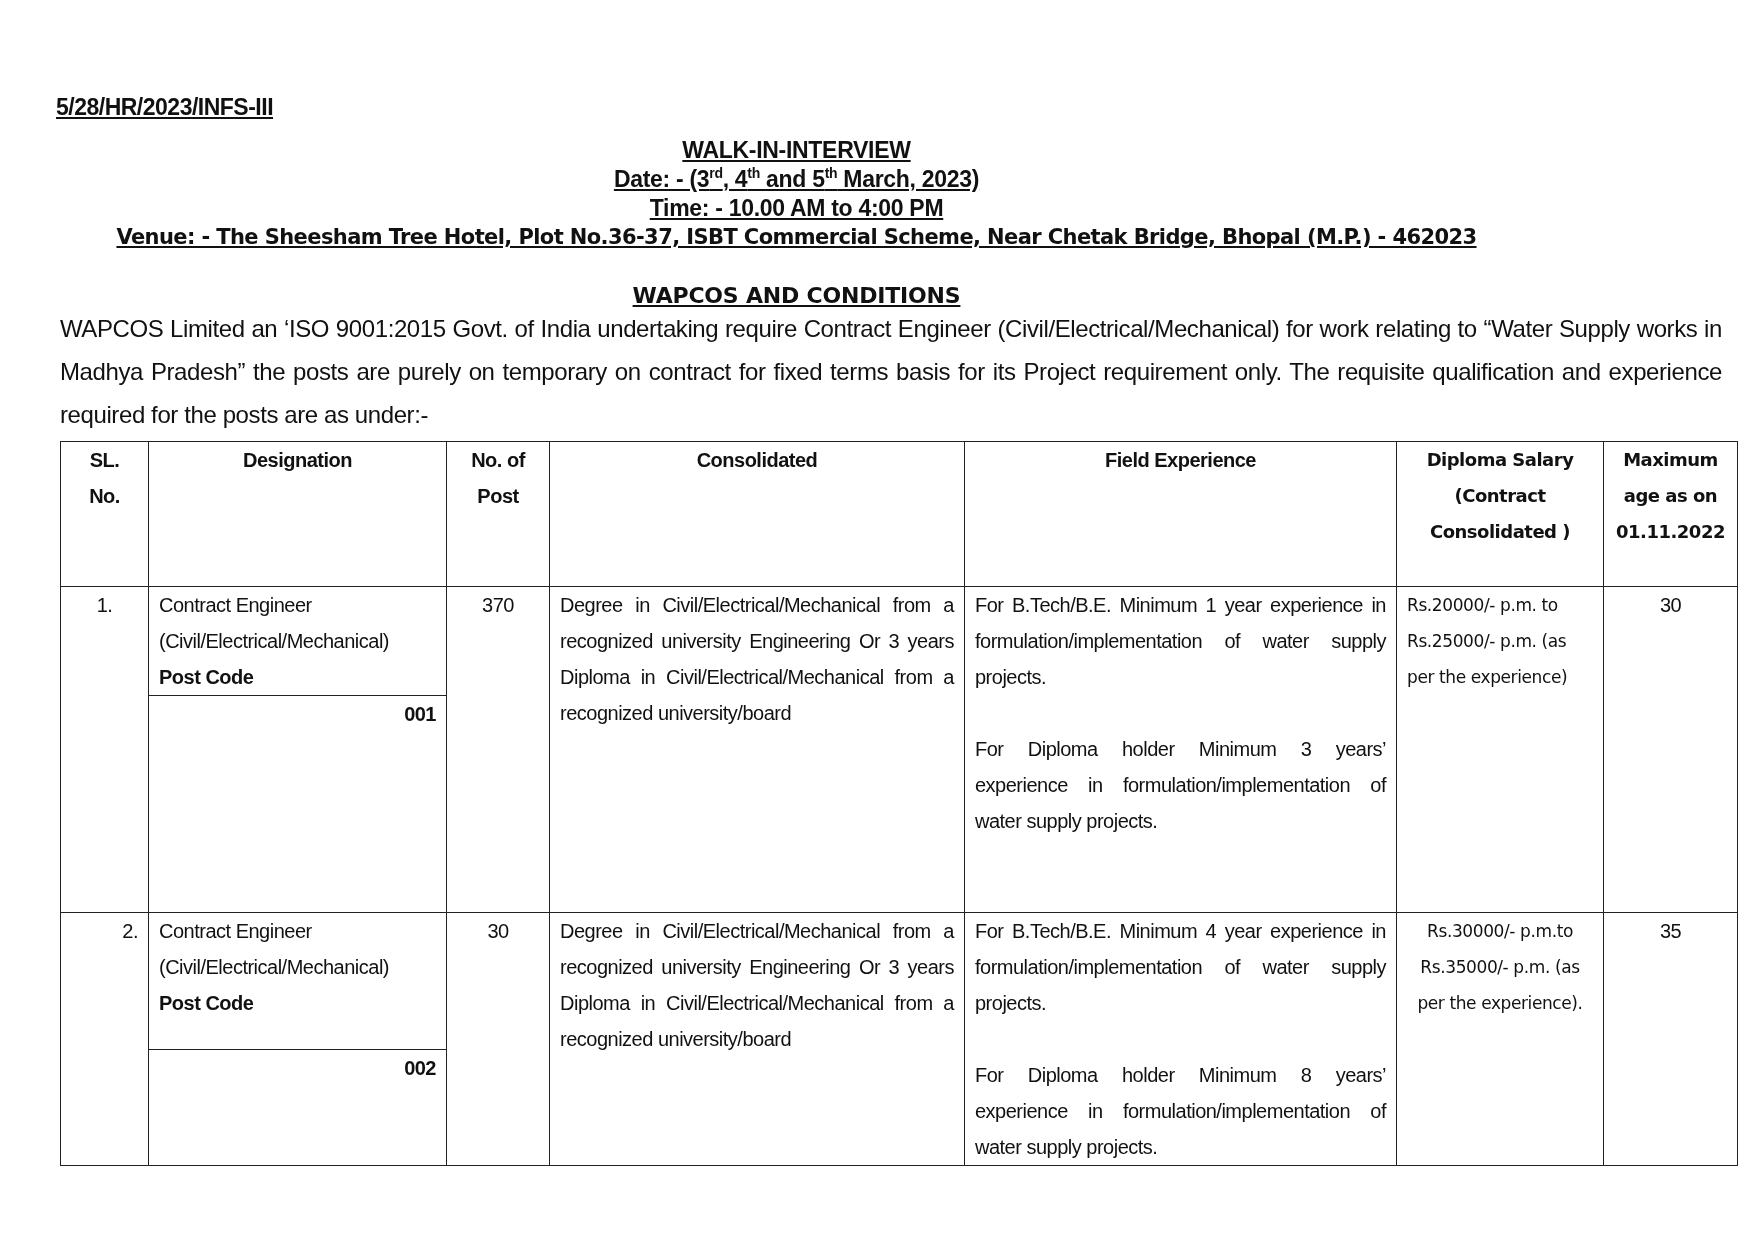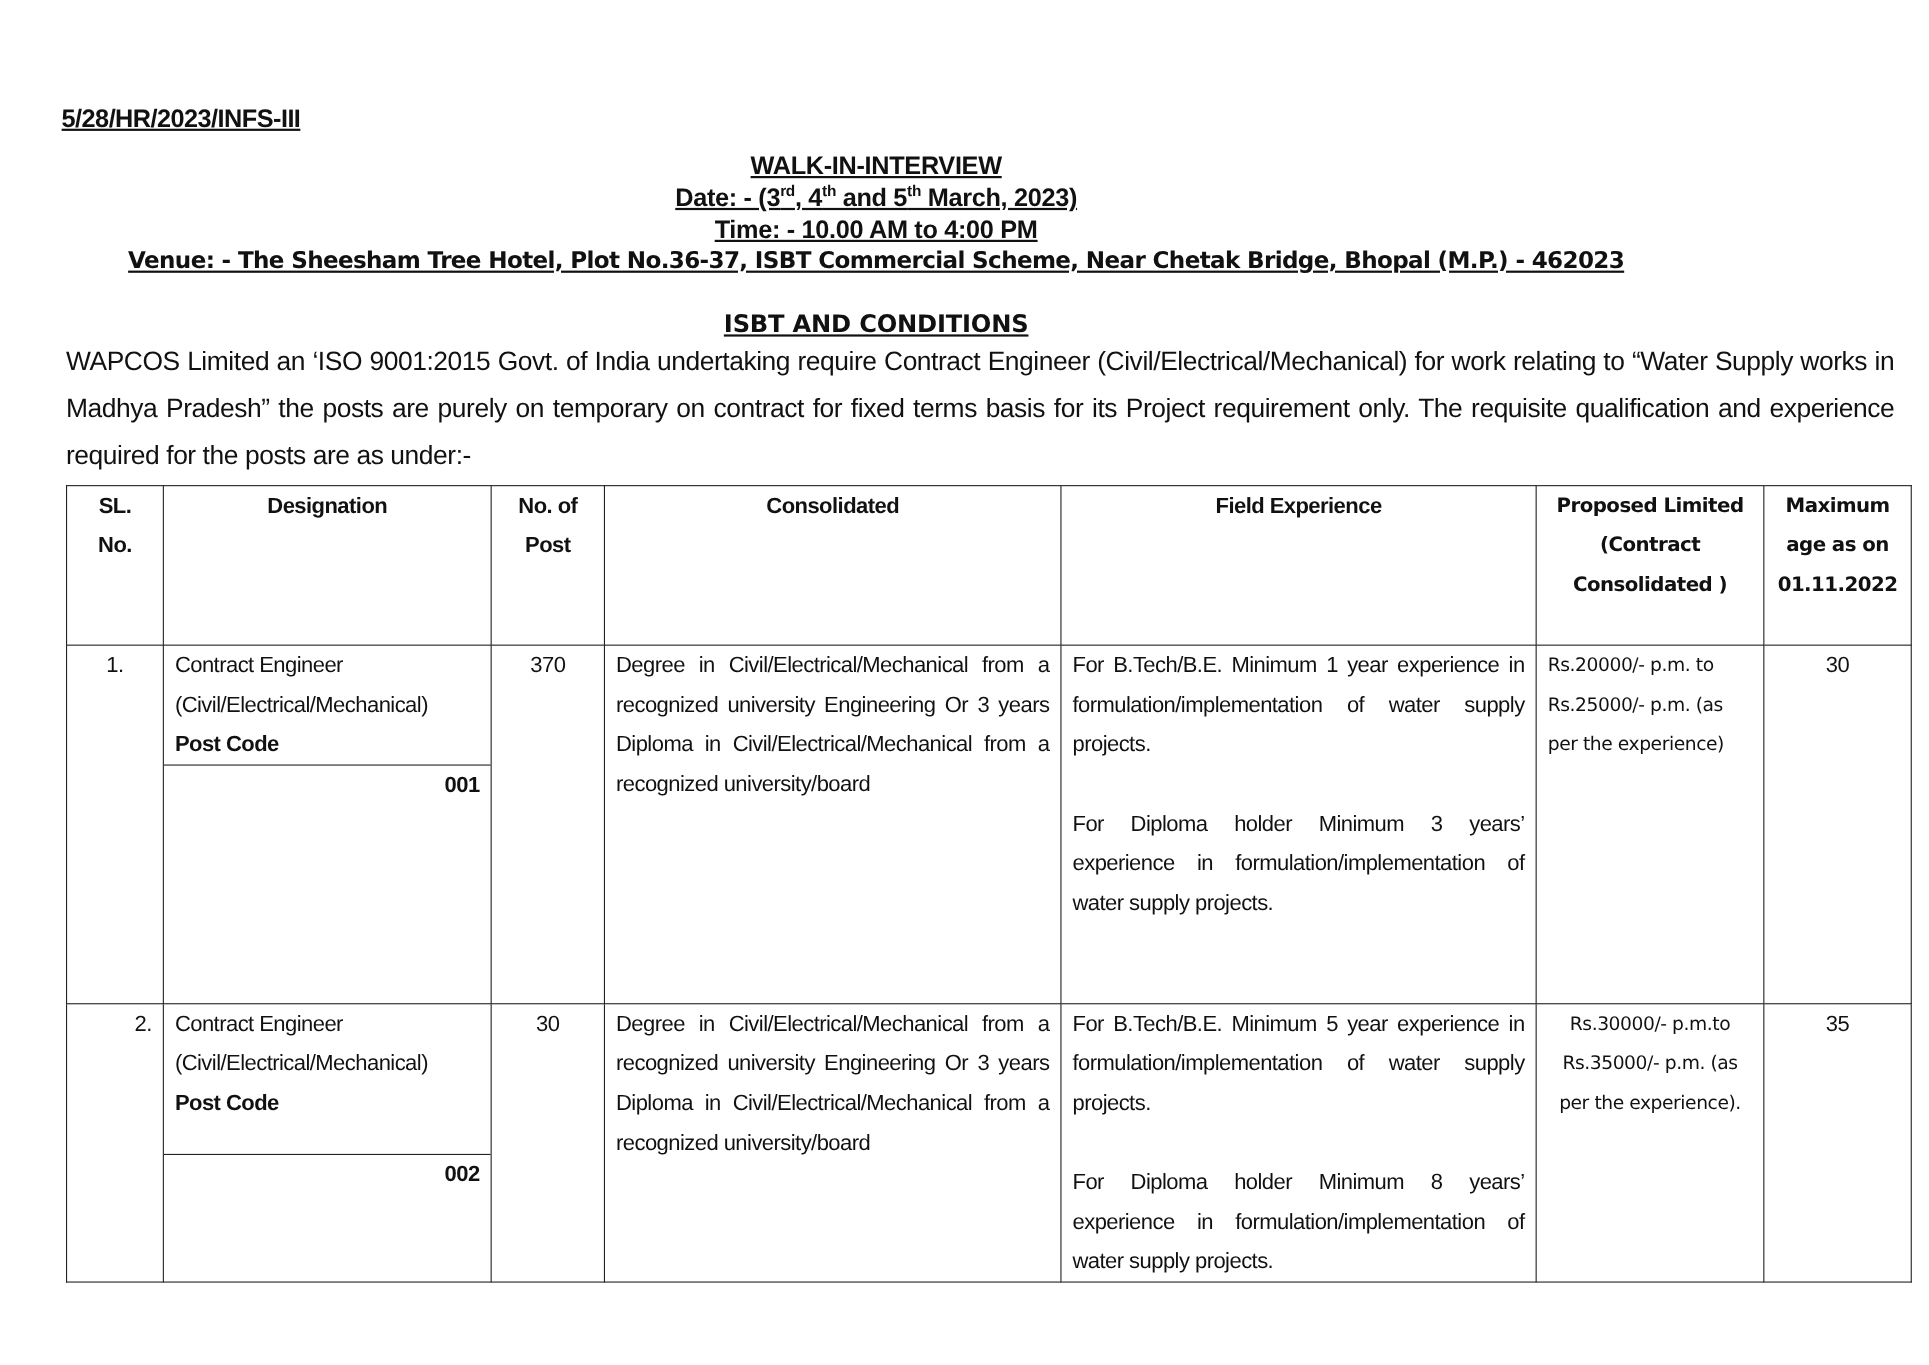--- a/index.html
+++ b/index.html
@@ -55,21 +55,21 @@
 <div class="abs ref">5/28/HR/2023/INFS-III</div>
 
 <div class="abs center-line" style="top:136px;">WALK-IN-INTERVIEW</div>
 
 <div class="abs center-line" style="top:165px;"><span>Date: - (3</span><sup>rd</sup><span>, 4</span><sup>th</sup><span> and 5</span><sup>th</sup><span> March, 2023)</span></div>
 
 <div class="abs center-line" style="top:194px;">Time: - 10.00 AM to 4:00 PM</div>
 
 <div class="abs center-line venue" style="top:223px;">Venue: - The Sheesham Tree Hotel, Plot No.36-37, ISBT Commercial Scheme, Near Chetak Bridge, Bhopal (M.P.) - 462023</div>
 
-<div class="abs center-line toc-title" style="top:281px;">ISBT AND CONDITIONS</div>
+<div class="abs center-line toc-title" style="top:281px;">WAPCOS AND CONDITIONS</div>
 
 <div class="abs intro" style="top:307px;">WAPCOS Limited an ‘ISO 9001:2015 Govt. of India undertaking require Contract Engineer (Civil/Electrical/Mechanical) for work relating to “Water Supply works in Madhya Pradesh” the posts are purely on temporary on contract for fixed terms basis for its Project requirement only. The requisite qualification and experience required for the posts are as under:-</div>
 
 <table class="posts">
   <colgroup>
     <col style="width:88px">
     <col style="width:298px">
     <col style="width:103px">
     <col style="width:415px">
     <col style="width:432px">
@@ -83,21 +83,21 @@
           <div>No.</div>
         </th>
     <th>Designation</th>
     <th>
           <div>No. of</div>
           <div>Post</div>
         </th>
     <th>Consolidated</th>
     <th>Field Experience</th>
     <th class="hdr-salary">
-          <div>Proposed Limited</div>
+          <div>Diploma Salary</div>
           <div>(Contract</div>
           <div>Consolidated )</div>
         </th>
     <th class="hdr-salary">
           <div>Maximum</div>
           <div>age as on</div>
           <div>01.11.2022</div>
         </th>
   </tr>
 
@@ -128,21 +128,21 @@
       <div class="desig-top" style="height:136px;">
         <div>Contract Engineer</div>
         <div>(Civil/Electrical/Mechanical)</div>
         <div class="bold">Post Code</div>
       </div>
       <div class="desig-bot">002</div>
     </td>
     <td class="c">30</td>
     <td class="j">Degree in Civil/Electrical/Mechanical from a recognized university  Engineering Or 3 years Diploma in Civil/Electrical/Mechanical from a recognized university/board</td>
     <td class="j">
-      <div>For B.Tech/B.E. Minimum 5 year experience in formulation/implementation of water supply projects.</div>
+      <div>For B.Tech/B.E. Minimum 4 year experience in formulation/implementation of water supply projects.</div>
       <div class="para-gap"></div>
       <div>For Diploma holder Minimum 8 years’ experience in formulation/implementation of water supply projects.</div>
     </td>
     <td class="salary c">Rs.30000/- p.m.to Rs.35000/- p.m. (as per the experience).</td>
     <td class="c">35</td>
   </tr>
 </tbody>
   </table>
 
 </body></html>

